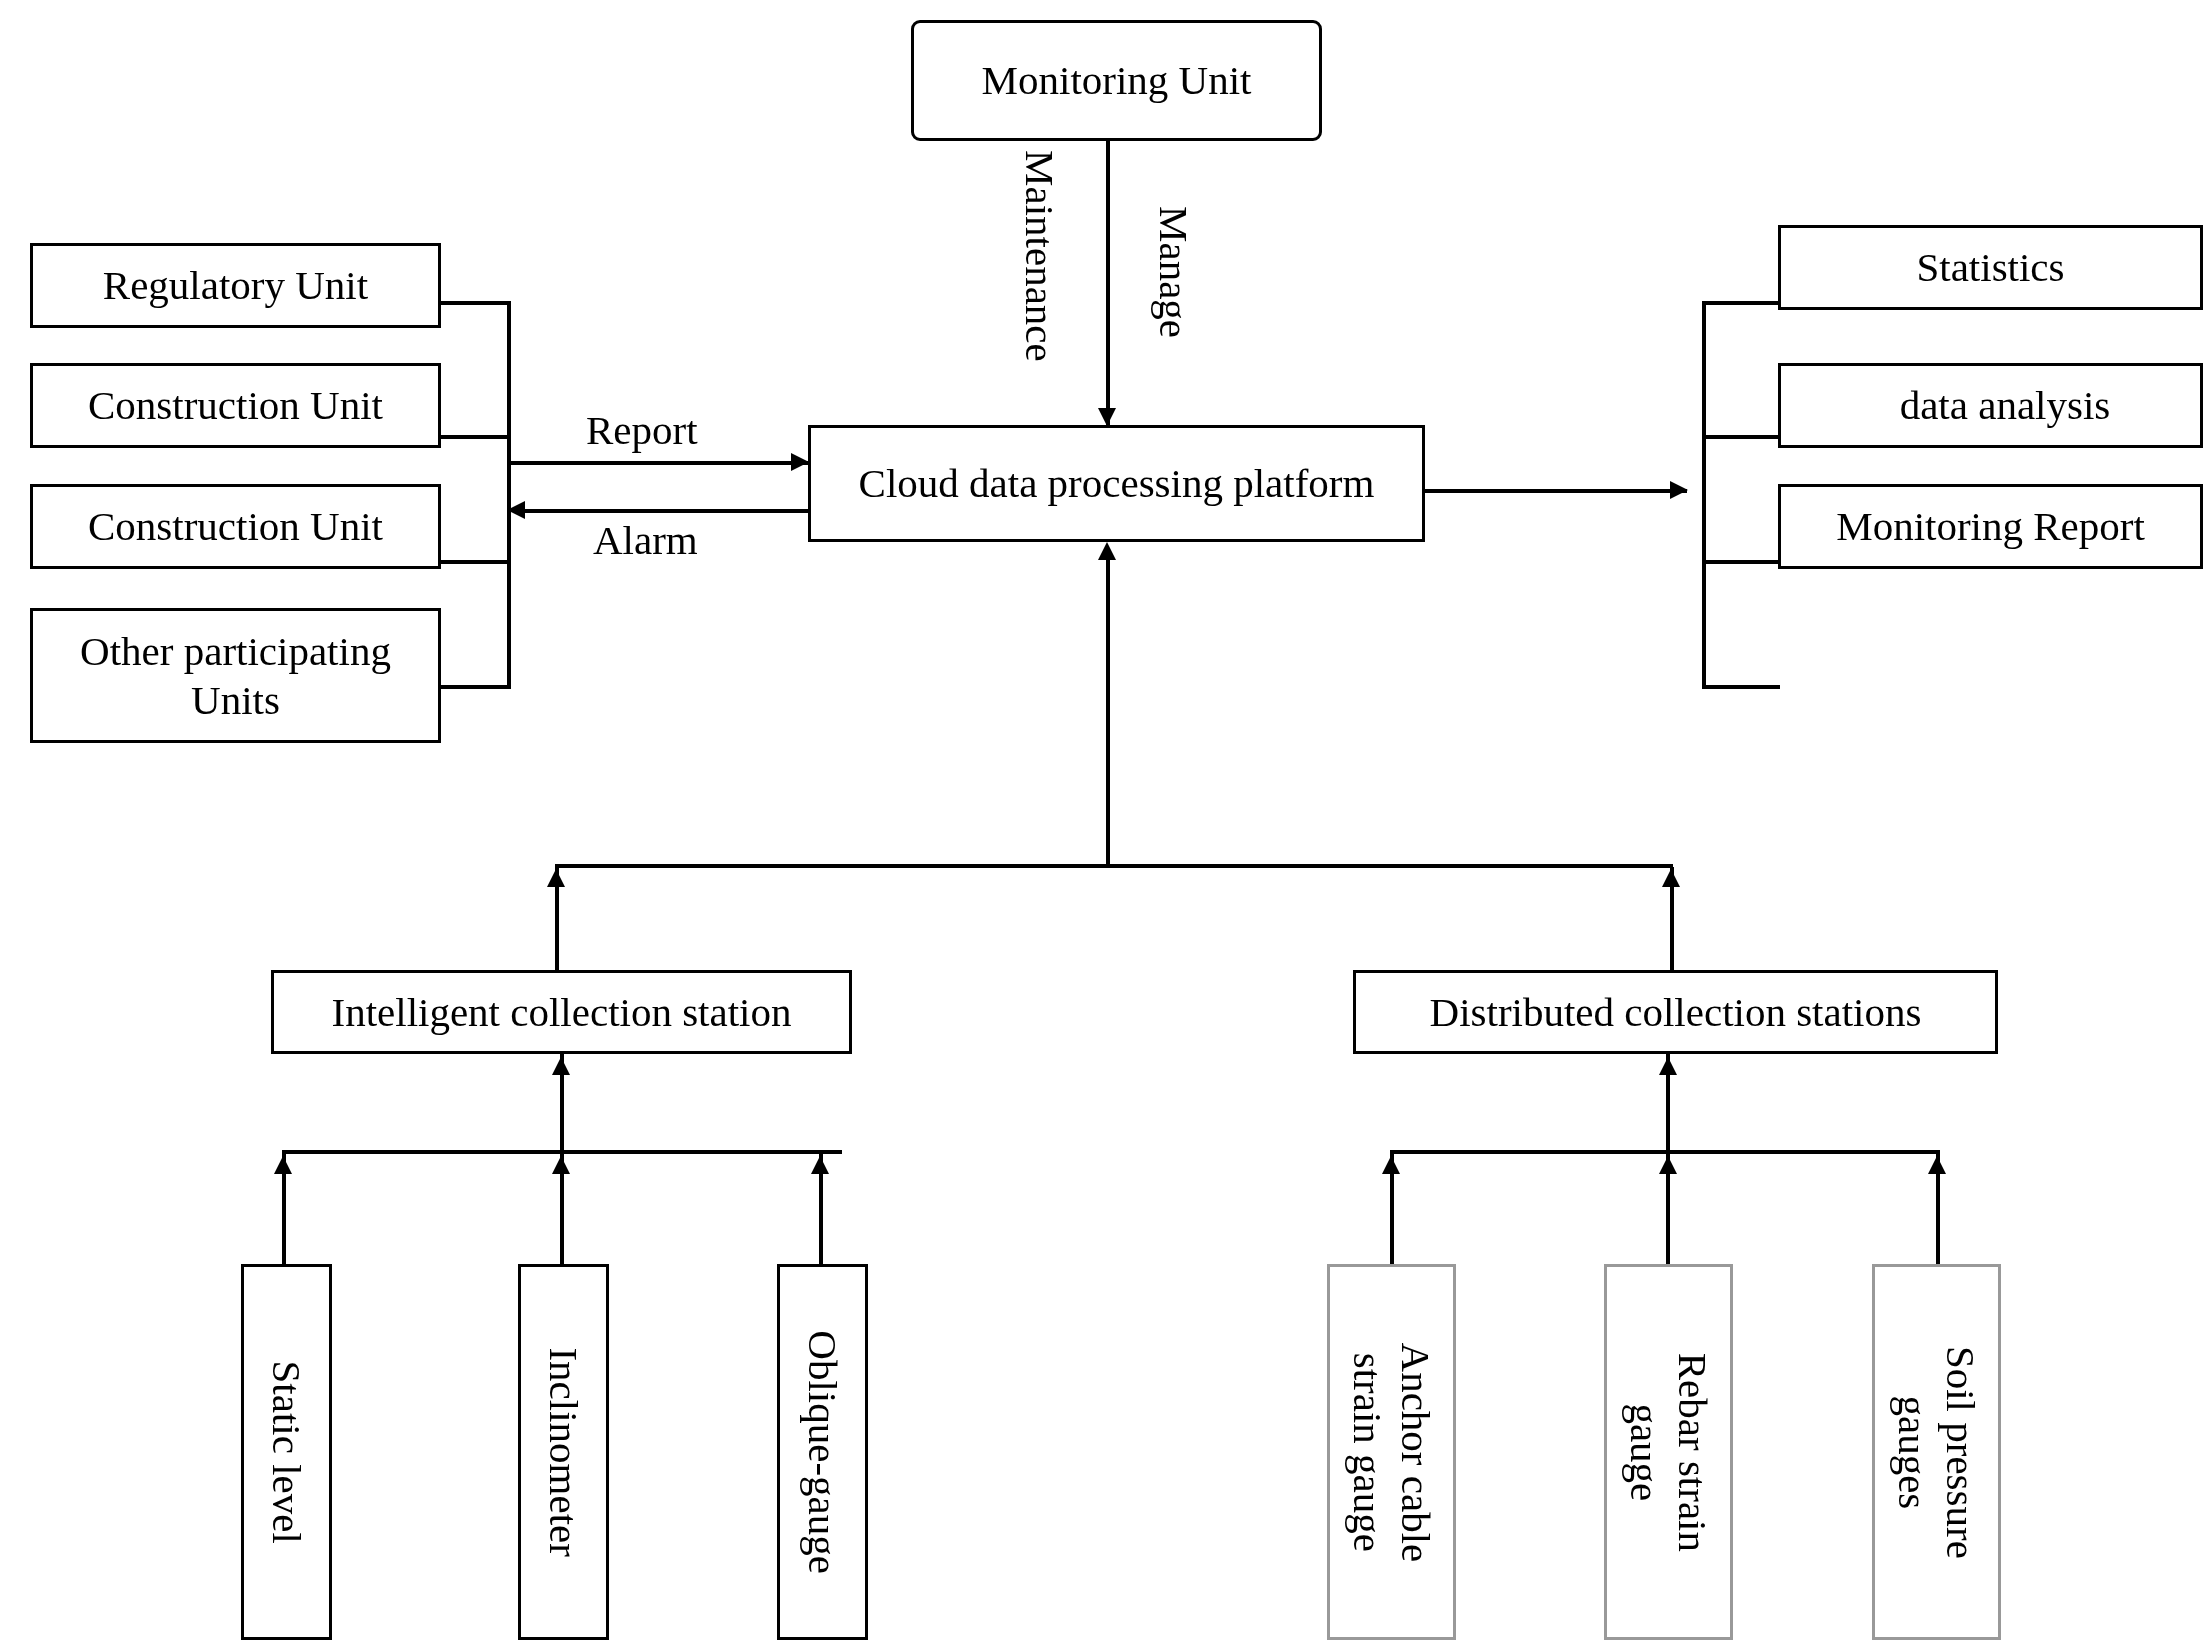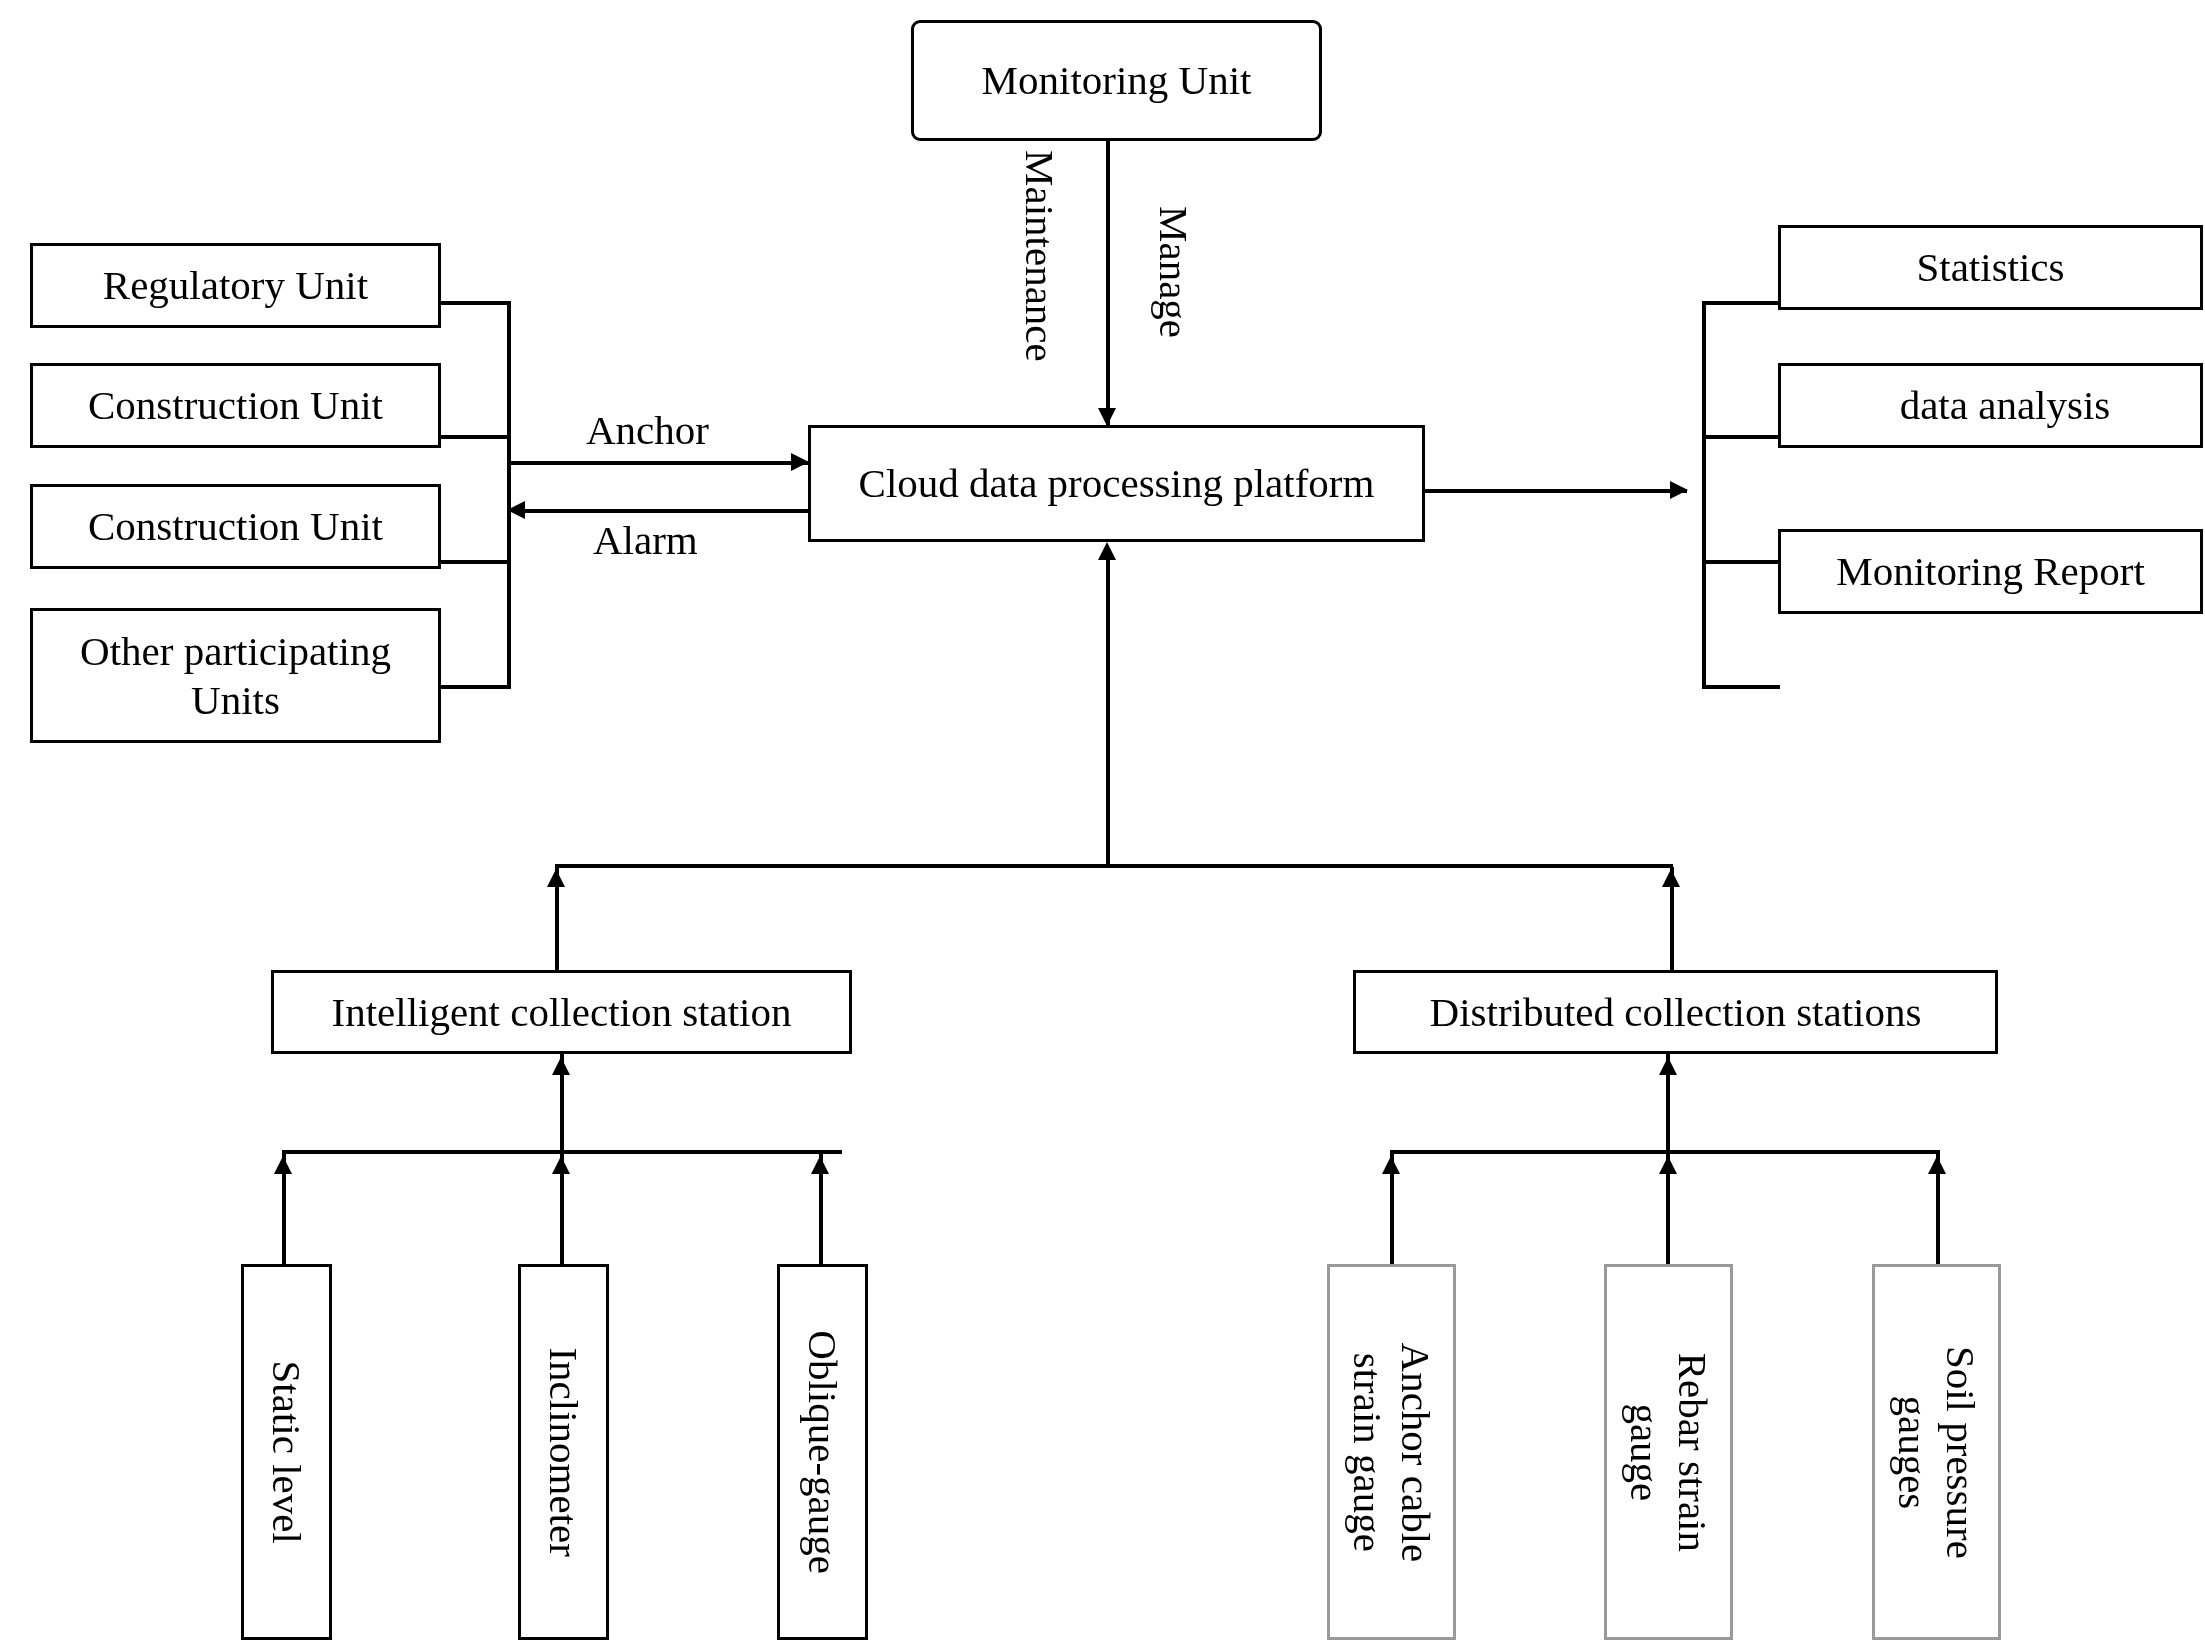--- a/index.html
+++ b/index.html
@@ -125,21 +125,21 @@
   </div>
 
   <div class="ln h" style="left:440px; top:301px; width:71px; height:3.5px;"></div>
   <div class="ln h" style="left:440px; top:435px; width:71px; height:3.5px;"></div>
   <div class="ln h" style="left:440px; top:560px; width:71px; height:3.5px;"></div>
   <div class="ln h" style="left:440px; top:685px; width:71px; height:3.5px;"></div>
   <div class="ln v" style="left:507px; top:301px; width:3.5px; height:388px;"></div>
 
   <div class="ln h" style="left:511px; top:461px; width:298px; height:3.5px;"></div>
   <div class="arr arr-r" style="left:791px; top:453px;"></div>
-  <div class="elabel" style="left:586px; top:406px;">Anchor</div>
+  <div class="elabel" style="left:586px; top:406px;">Report</div>
 
   <div class="ln h" style="left:518px; top:509px; width:291px; height:3.5px;"></div>
   <div class="arr arr-l" style="left:507px; top:501px;"></div>
   <div class="elabel" style="left:593px; top:516px;">Alarm</div>
 
   <div class="box" style="left:808px; top:425px; width:617px; height:117px;">
     <span class="lbl">Cloud data processing platform</span>
   </div>
 
   <div class="ln h" style="left:1425px; top:489px; width:262px; height:3.5px;"></div>
@@ -150,21 +150,21 @@
   <div class="ln h" style="left:1702px; top:435px; width:78px; height:3.5px;"></div>
   <div class="ln h" style="left:1702px; top:560px; width:78px; height:3.5px;"></div>
   <div class="ln h" style="left:1702px; top:685px; width:78px; height:3.5px;"></div>
 
   <div class="box" style="left:1778px; top:225px; width:425px; height:85px;">
     <span class="lbl">Statistics</span>
   </div>
   <div class="box" style="left:1778px; top:363px; width:425px; height:85px;padding-left:36px;">
     <span class="lbl">data analysis</span>
   </div>
-  <div class="box" style="left:1778px; top:484px; width:425px; height:85px;margin-top:45px;">
+  <div class="box" style="left:1778px; top:484px; width:425px; height:85px;">
     <span class="lbl">Monitoring Report</span>
   </div>
 
   <div class="ln v" style="left:1106px; top:560px; width:3.5px; height:306px;"></div>
   <div class="arr arr-u" style="left:1098px; top:542px;"></div>
 
   <div class="ln h" style="left:555px; top:864px; width:1118px; height:3.5px;"></div>
 
   <div class="ln v" style="left:555px; top:867px; width:3.5px; height:105px;"></div>
   <div class="arr arr-u" style="left:547px; top:869px;"></div>

